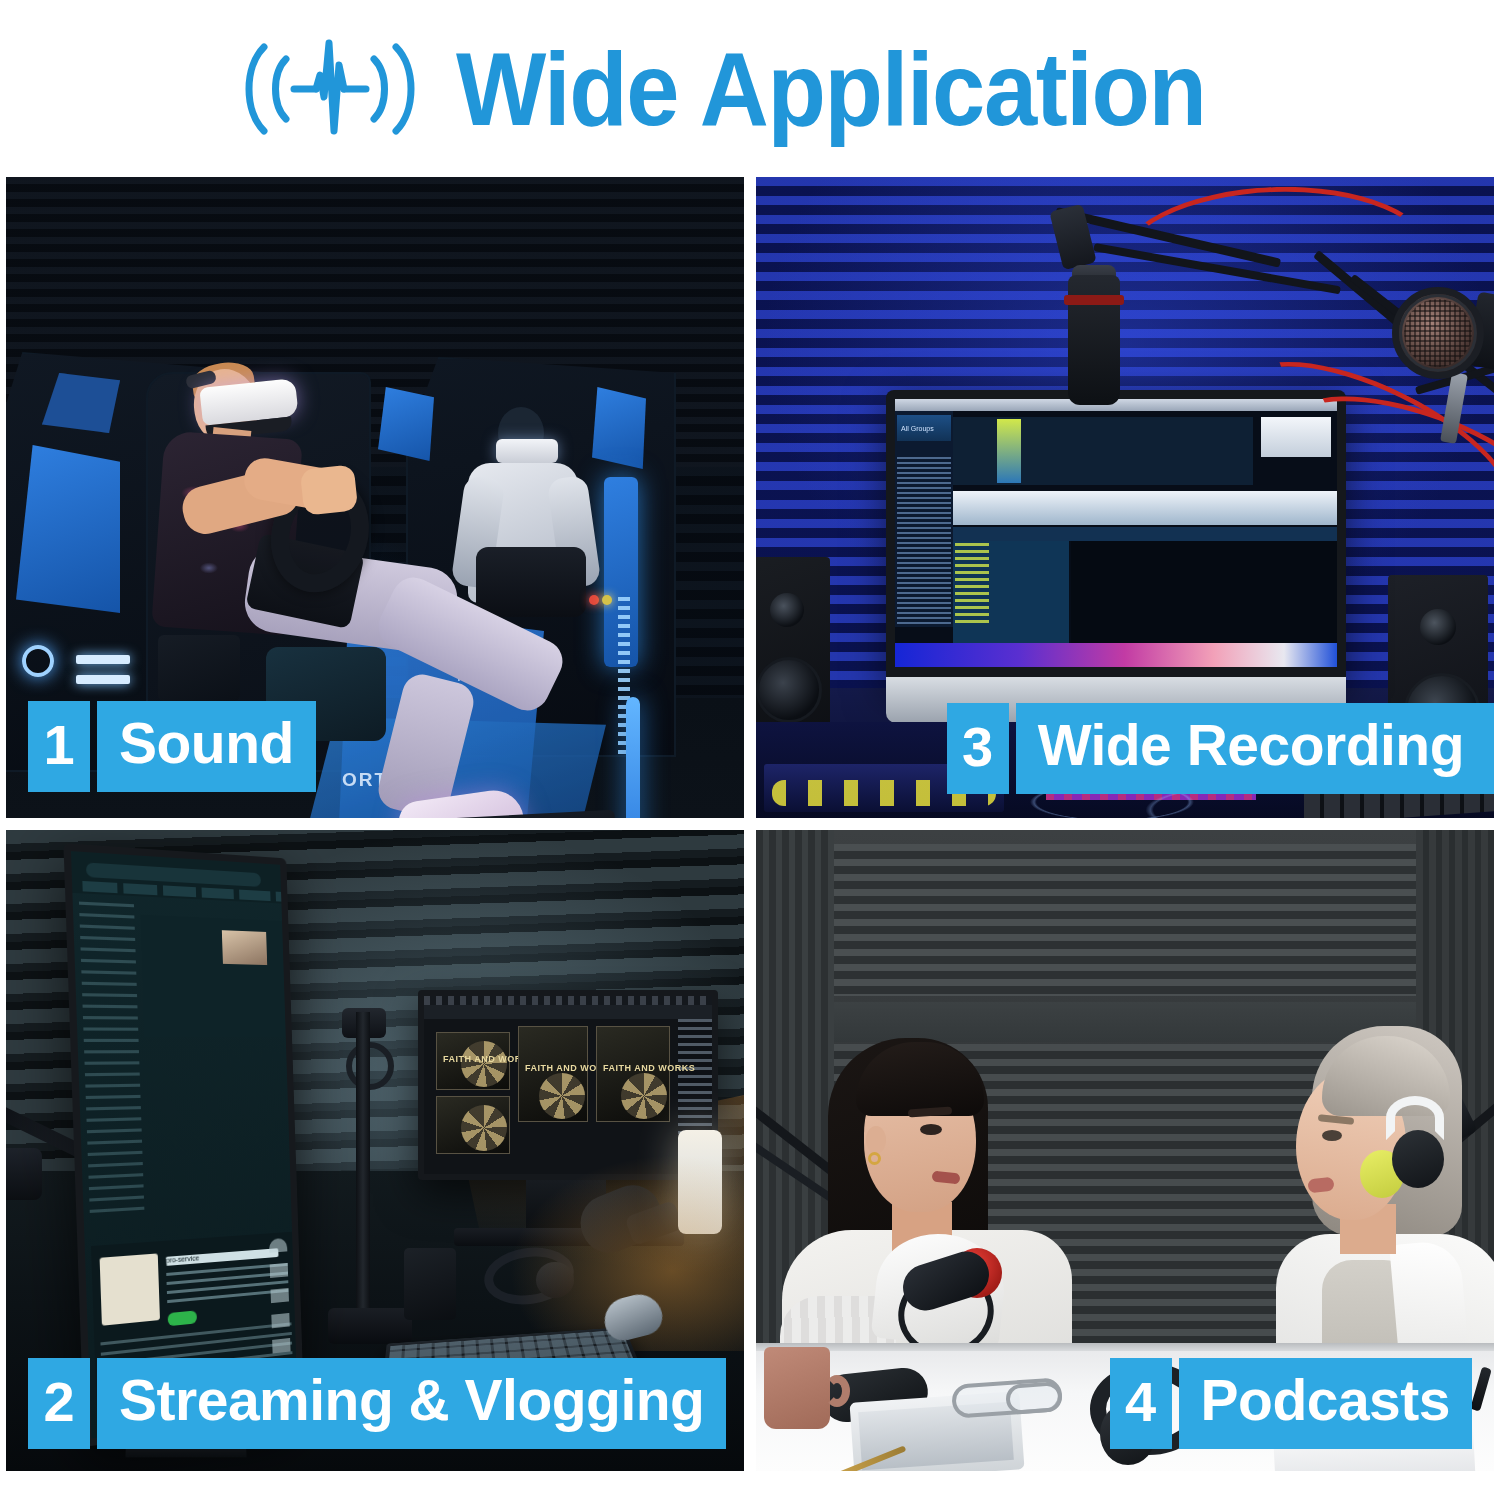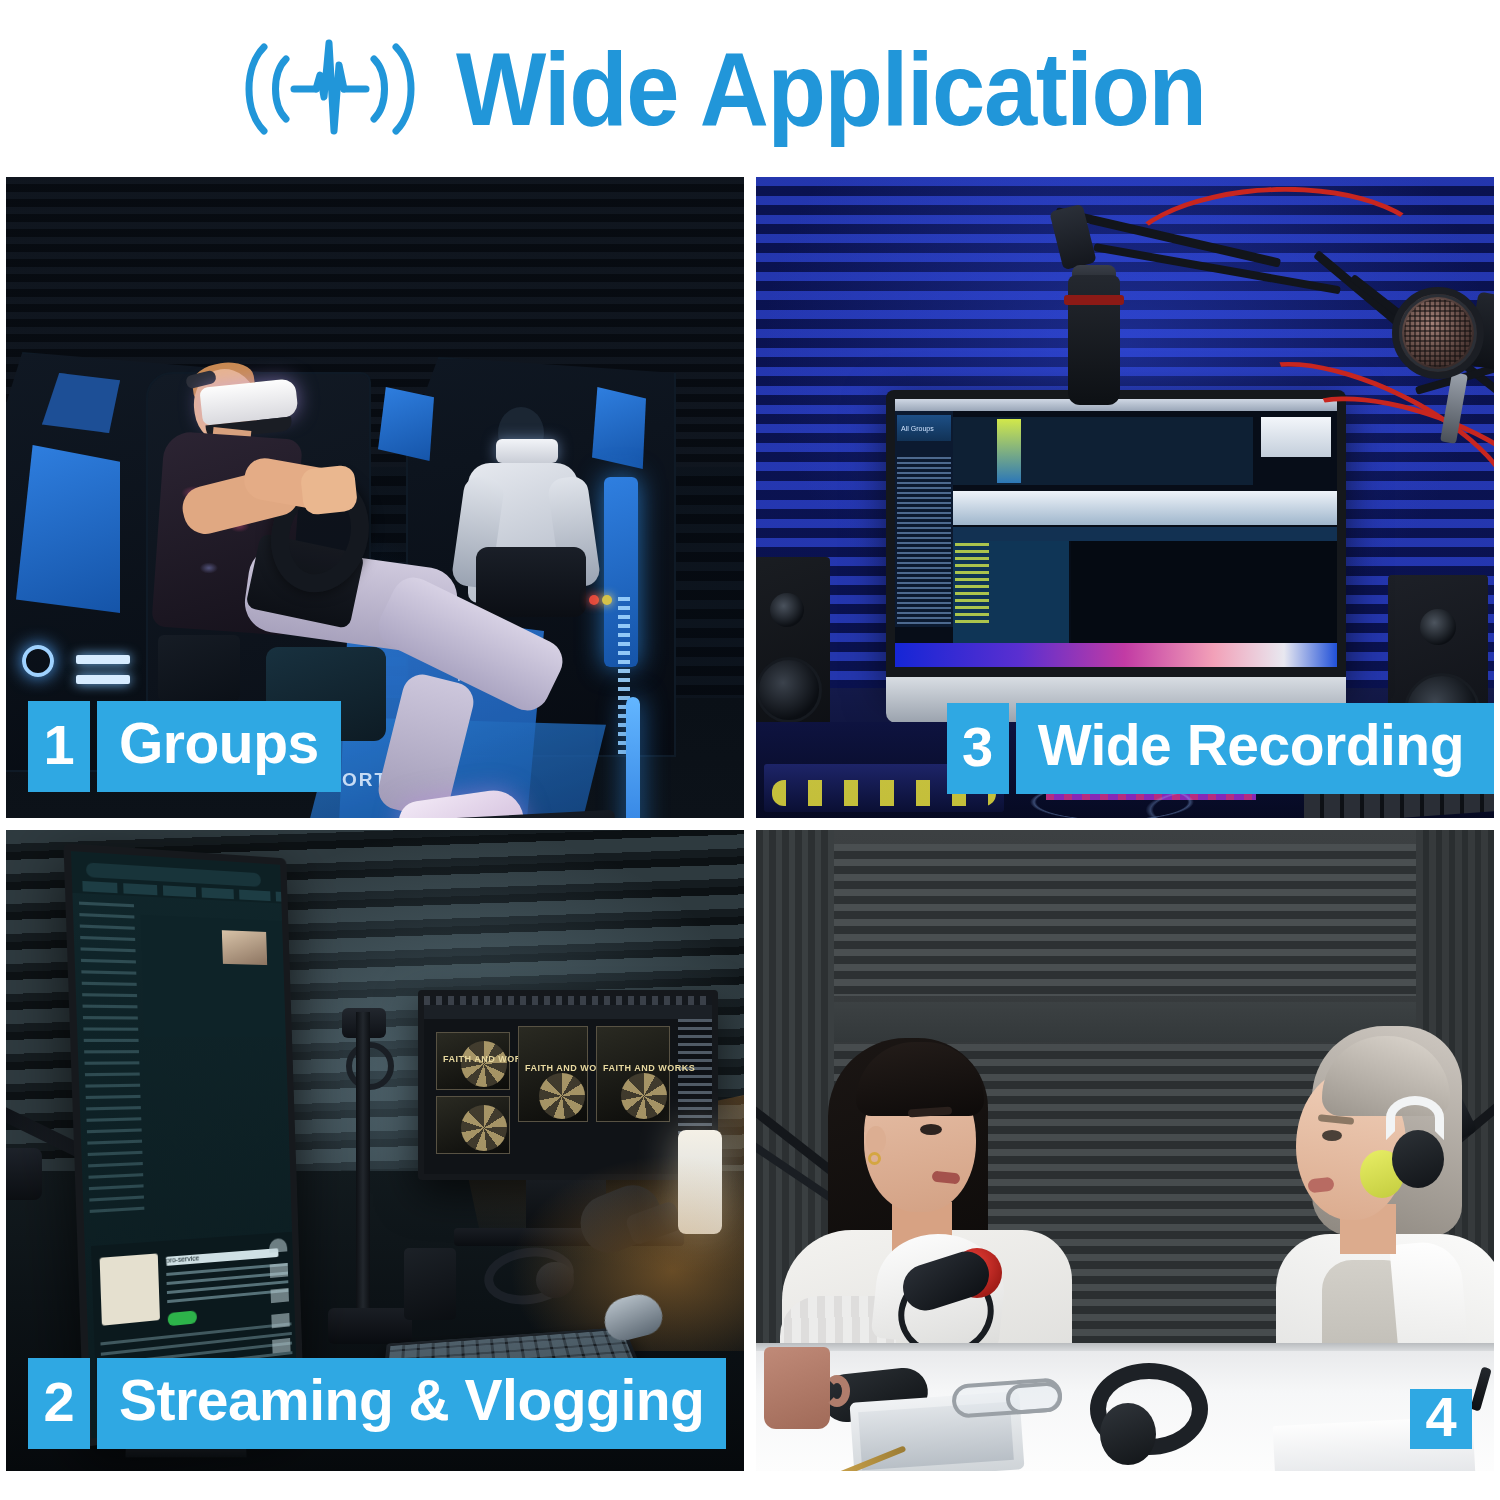--- a/index.html
+++ b/index.html
@@ -588,21 +588,21 @@
     <div class="wheel"></div>
     <div class="pr1-armU"></div>
     <div class="pr1-armL"></div>
     <div class="pr1-hand"></div>
     <div class="p1-cup"></div>
     <div class="led-pane lp7"></div>
     <div class="p1-base"></div>
 
     <div class="caption" id="cap1">
       <div class="cap-num" style="background: rgb(47, 168, 227); color: rgb(255, 255, 255);">1</div>
-      <div class="cap-txt" style="background: rgb(47, 168, 227); color: rgb(255, 255, 255);">Groups</div>
+      <div class="cap-txt" style="background: rgb(47, 168, 227); color: rgb(255, 255, 255);">Sound</div>
     </div>
   </div>
 
   <div class="panel p3">
     <div class="p3-bg"></div>
     <div class="p3-foam"></div>
     <div class="p3-foam-glow"></div>
     <div class="p3-desk"></div>
 
     <div class="p3-spk-l">
@@ -800,16 +800,17 @@
     <div class="p4-pen"></div>
     <div class="p4-glass"></div>
     <div class="p4-glass2"></div>
     <div class="p4-hp-r"></div>
     <div class="p4-hp-r2"></div>
     <div class="p4-book"></div>
     <div class="p4-pen2"></div>
 
     <div class="caption" id="cap4">
       <div class="cap-num" style="background: rgb(47, 168, 227); color: rgb(255, 255, 255);">4</div>
+      <div class="cap-txt" style="background: rgb(47, 168, 227); color: rgb(255, 255, 255);">Podcasts</div>
     </div>
   </div>
 
 </div>
 
 </body></html>

